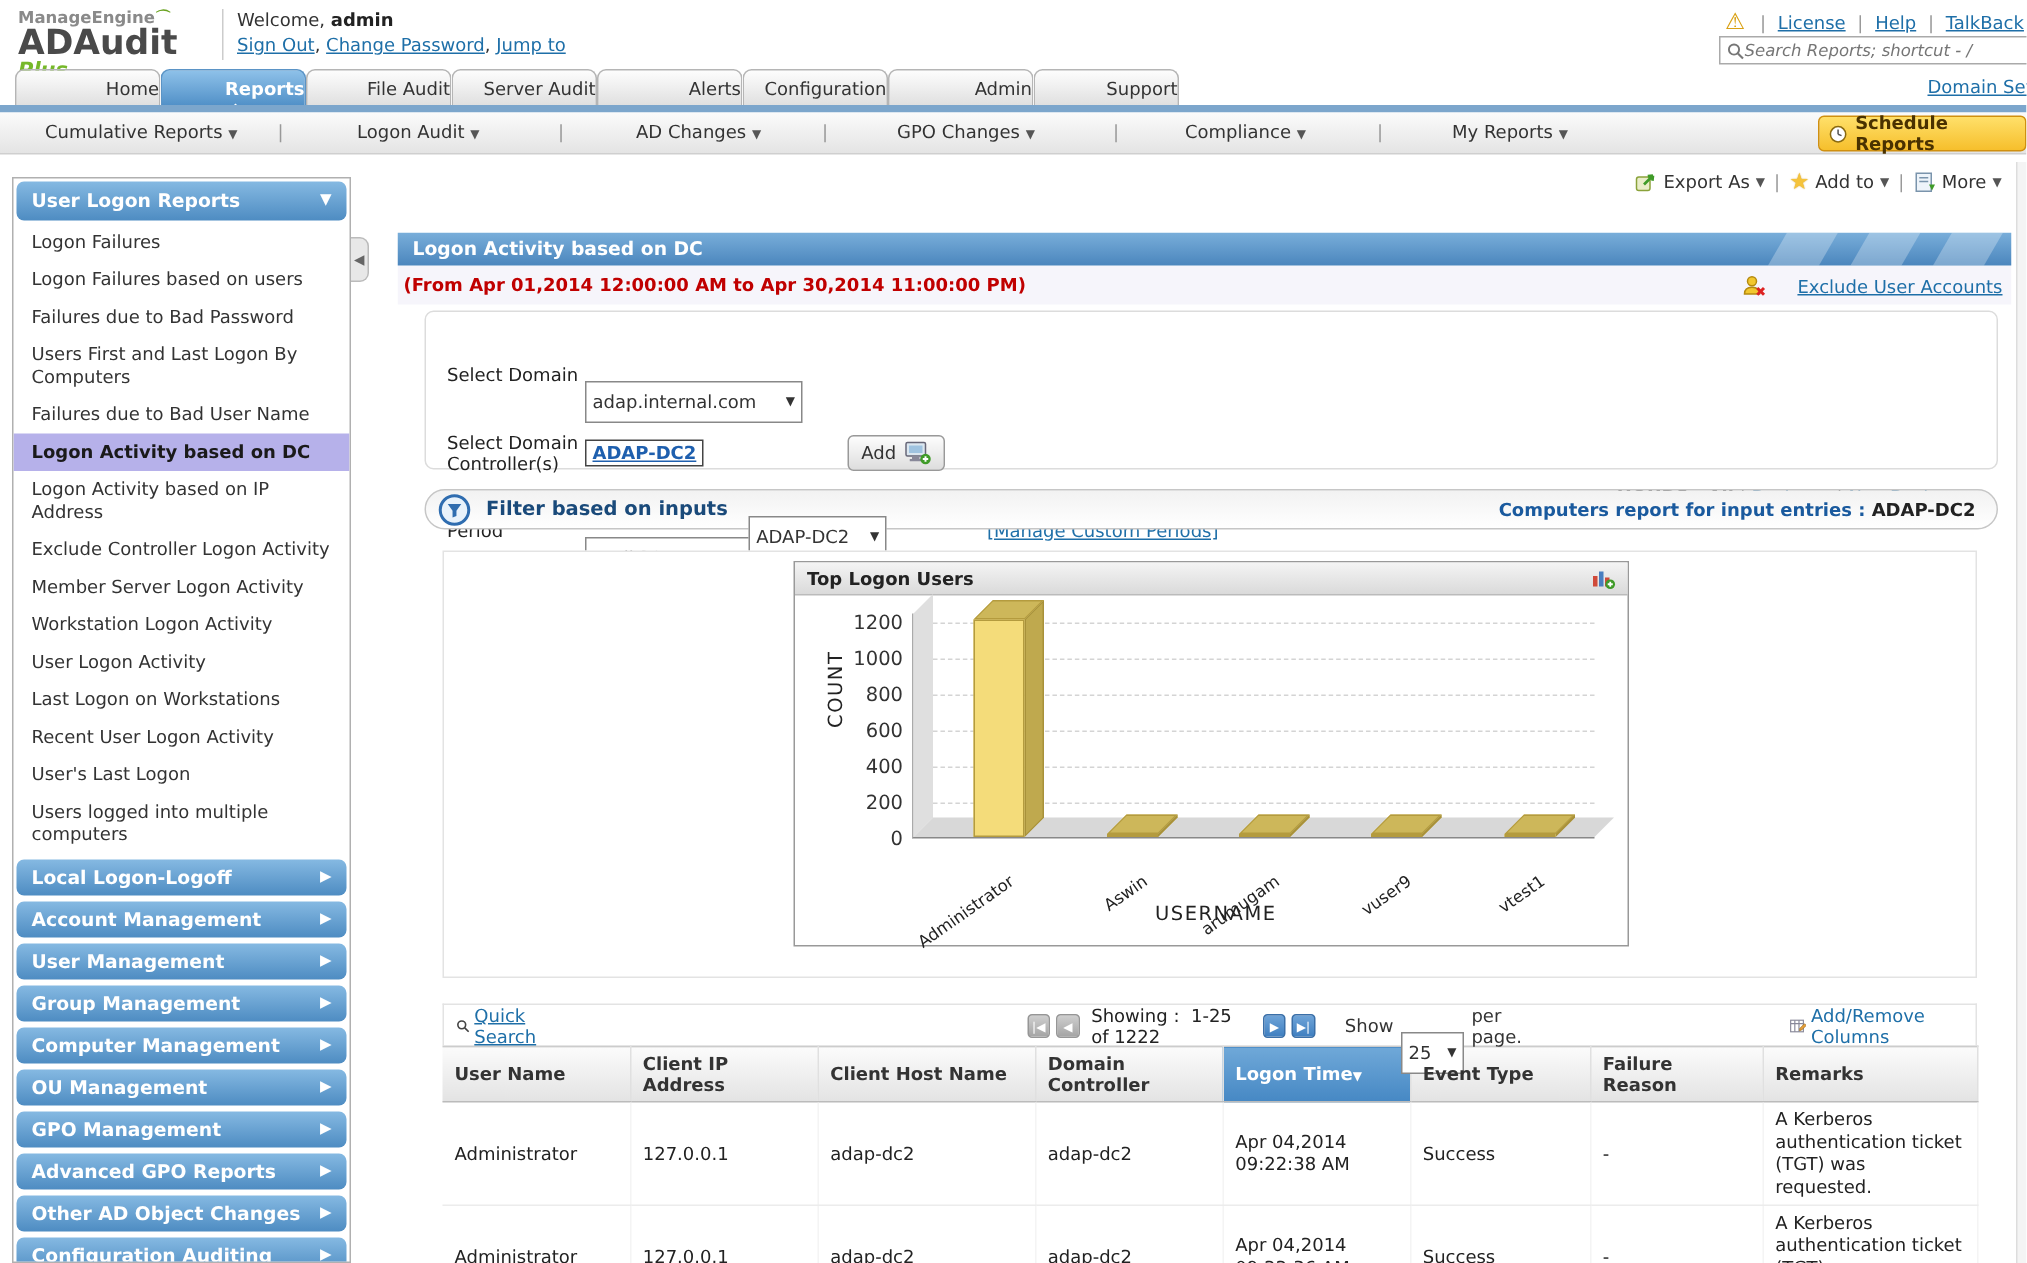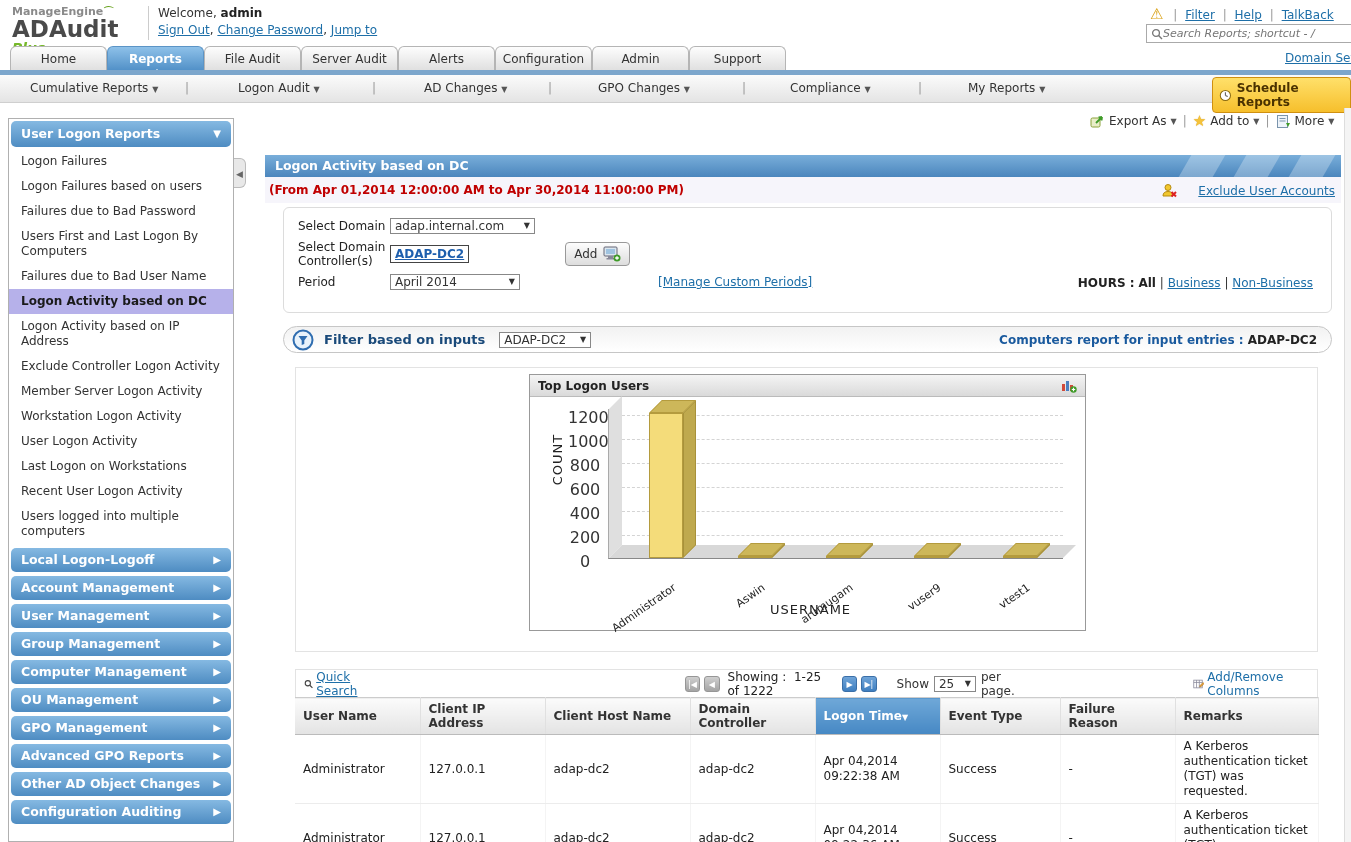--- a/index.html
+++ b/index.html
@@ -18,32 +18,32 @@
   .welcome { position:absolute; left:158px; top:5px; line-height:17px; }
   .welcome b { color:#222; }
   .hdr-links { position:absolute; left:1150px; top:5px; white-space:nowrap; }
   .hdr-links .sep { color:#999; margin:0 4px; }
   .warn-icon { color:#d9a012; font-size:15px; margin-right:2px; }
   .searchbox { position:absolute; left:1146px; top:24px; width:215px; height:19px; border:1px solid #aaa; background:#fff; display:flex; align-items:center; padding:0 4px; }
   .searchbox input { border:none; outline:none; font-style:italic; color:#777; font-size:11px; width:180px; font-family:"DejaVu Sans",sans-serif; background:transparent; }
 
   
   #tabrow { position:absolute; left:0; top:46px; width:1351px; height:24px; }
-  .tab { display:inline-block; width:97px; height:24px; line-height:24px; text-align:center; margin-right:0; border:1px solid #b5b5b5; border-bottom:none; border-radius:6px 6px 0 0; background:linear-gradient(#fdfdfd,#e0e0e0); color:#333; cursor:pointer; vertical-align:bottom; position:relative; font-size:12px; }
+  .tab { display:inline-block; width:97px; height:24px; line-height:24px; text-align:right; margin-right:0; border:1px solid #b5b5b5; border-bottom:none; border-radius:6px 6px 0 0; background:linear-gradient(#fdfdfd,#e0e0e0); color:#333; cursor:pointer; vertical-align:bottom; position:relative; font-size:12px; }
   .tab.active { background:linear-gradient(#8ec1e9,#5291c8); color:#fff; font-weight:bold; border-color:#5b94c6; }
   .tab.active .notch { position:absolute; left:43px; bottom:-5px; width:0; height:0; border-left:6px solid transparent; border-right:6px solid transparent; border-top:6px solid #fff; transform:rotate(180deg); border-top-color:#fff; }
   #bluestrip { position:absolute; left:0; top:70px; width:1351px; height:5px; background:#7ca6cc; }
   #domain-settings { position:absolute; left:1285px; top:51px; white-space:nowrap; font-size:12px; }
 
   
   #subnav { position:absolute; left:0; top:75px; width:1351px; height:28px; background:linear-gradient(#fbfbfb,#e4e4e4); border-bottom:1px solid #cfcfcf; }
   .subnav-item { position:absolute; top:6px; color:#333; cursor:pointer; white-space:nowrap; }
   .subnav-item .car { font-size:8px; color:#555; }
   .subnav-sep { position:absolute; top:6px; color:#999; }
-  #schedule-btn { position:absolute; left:1212px; top:2px; height:36px; padding:0 12px 0 6px; background:linear-gradient(#ffe06a,#f6bf2c); border:1px solid #d09010; border-radius:4px; display:flex; align-items:center; gap:5px; font-weight:bold; color:#4a3200; cursor:pointer; }
+  #schedule-btn { position:absolute; left:1212px; top:2px; height:24px; padding:0 12px 0 6px; background:linear-gradient(#ffe06a,#f6bf2c); border:1px solid #d09010; border-radius:4px; display:flex; align-items:center; gap:5px; font-weight:bold; color:#4a3200; cursor:pointer; }
 
   
   #toolbar { position:absolute; left:1090px; top:112px; width:255px; display:flex; align-items:center; gap:6px; white-space:nowrap; }
   #toolbar .t-item { display:flex; align-items:center; gap:4px; cursor:pointer; color:#333; }
   #toolbar .car { font-size:8px; color:#555; }
   #toolbar .bar { color:#999; }
   .star-icon { color:#f5c33b; font-size:15px; text-shadow:0 0 1px #c89010; }
 
   
   #sidebar { position:absolute; left:8px; top:118px; width:226px; height:724px; border:1px solid #b0b0b0; background:#fff; overflow:hidden; }
@@ -59,42 +59,42 @@
   #main { position:absolute; left:265px; top:155px; width:1076px; height:687px; overflow:hidden; }
   #report-titlebar { height:22px; line-height:22px; padding-left:10px; background:linear-gradient(#79aeda,#4b86bd); color:#fff; font-weight:bold; font-size:12.5px; position:relative; overflow:hidden; }
   #report-titlebar .stripe { position:absolute; top:-5px; height:32px; width:34px; background:rgba(255,255,255,.28); transform:skewX(-30deg); }
   #date-strip { height:26px; background:#f6f5fb; display:flex; align-items:center; justify-content:space-between; padding:0 6px 0 4px; }
   #date-range { color:#c00000; font-weight:bold; font-size:12px; }
   #exclude-link { display:flex; align-items:flex-end; gap:20px; }
 
   #form-box { position:absolute; left:18px; top:52px; width:1049px; height:106px; border:1px solid #dcdcdc; border-radius:6px; background:#fff; padding:10px 16px 0 14px; }
   .form-row { display:flex; align-items:center; margin-bottom:6px; position:relative; }
   .form-label { width:88px; color:#222; line-height:14px; }
-  .fake-select { border:1px solid #888; background:#fff; height:16px; line-height:18px; padding:0 4px; display:inline-flex; align-items:center; justify-content:space-between; cursor:pointer; }
+  .fake-select { border:1px solid #888; background:#fff; height:28px; line-height:18px; padding:0 4px; display:inline-flex; align-items:center; justify-content:space-between; cursor:pointer;margin-top:36px; }
   .fake-select .car { font-size:8px; color:#333; margin-left:8px; }
   #dc-box { border:1px solid #444; padding:1px 4px; font-weight:bold; color:#1e5fae; text-decoration:underline; cursor:pointer; }
   #add-btn { margin-left:96px; height:24px; padding:0 8px; border:1px solid #999; border-radius:4px; background:linear-gradient(#fdfdfd,#ddd); display:inline-flex; align-items:center; gap:6px; cursor:pointer; }
   #manage-periods { position:absolute; left:360px; }
   #hours-line { position:absolute; right:2px; top:2px; white-space:nowrap; }
   #hours-line b { color:#222; }
 
   #filter-bar { position:absolute; left:18px; top:171px; width:1049px; height:27px; border:1px solid #c6c6c6; border-radius:14px; background:linear-gradient(#f2f2f2,#ffffff); display:flex; align-items:center; padding:0 14px 0 8px; }
   #filter-label { font-weight:bold; color:#1a4a7a; font-size:13px; margin:0 14px 0 10px; }
   #filter-display { margin-left:auto; color:#1a5a9e; font-weight:bold; font-size:12px; }
   #filter-display b { color:#222; }
 
   #chart-panel { position:absolute; left:30px; top:212px; width:1023px; height:285px; border:1px solid #e3e3e3; background:#fff; }
   #chart-box { position:absolute; left:233px; top:6px; width:557px; height:257px; border:1px solid #999; background:#fff; }
   #chart-title { height:22px; line-height:22px; padding:0 8px; background:linear-gradient(#f4f4f4,#dadada); border-bottom:1px solid #bbb; font-weight:bold; color:#222; display:flex; justify-content:space-between; align-items:center; }
   #chart-body { position:relative; height:233px; }
   #plot { position:absolute; left:78px; top:12px; width:455px; height:150px; border-left:1px solid #aaa; border-bottom:1px solid #888; }
   .wall { position:absolute; left:0; top:0; width:13px; height:100%; background:#dcdcdc; transform:skewY(-45deg) scaleY(1); transform-origin:0 100%; opacity:.9; }
   .floor { position:absolute; left:0; bottom:0; width:100%; height:13px; background:#d8d8d8; transform:skewX(-45deg); transform-origin:0 100%; }
   .gridline { position:absolute; left:13px; right:0; border-top:1px dashed #d4d4d4; }
-  .tick-label { position:absolute; width:34px; text-align:center; font-size:16px; color:#333; }
+  .tick-label { position:absolute; width:34px; text-align:right; font-size:13px; color:#333; }
   .bar3d { position:absolute; bottom:0; }
   .bar-face { position:absolute; bottom:0; left:0; background:#f4dc7a; border:1px solid #b49b3e; }
   .bar-top { position:absolute; left:0; background:#cdb75a; border:1px solid #b49b3e; transform:skewX(-45deg); transform-origin:0 100%; }
   .bar-side { position:absolute; background:#bfa94e; border:1px solid #a8913a; transform:skewY(-45deg); transform-origin:0 0; }
   .cat-label { position:absolute; width:110px; text-align:right; font-size:11px; color:#222; transform:rotate(-35deg); transform-origin:100% 0; }
   #ylab { position:absolute; left:2px; top:55px; transform:rotate(-90deg); transform-origin:center; font-size:13px; color:#222; letter-spacing:1px; }
   #xlab { position:absolute; left:240px; top:205px; font-size:13px; color:#222; letter-spacing:1px; }
 
   
   #table-area { position:absolute; left:30px; top:514px; width:1023px; }
@@ -131,21 +131,21 @@
     <div><span>Welcome,</span> <b>admin</b></div>
     <div>
       <a>Sign Out</a><span>, </span>
       <a>Change Password</a><span>, </span>
       <a>Jump to</a>
     </div>
   </div>
   <div class="hdr-links">
     <span class="warn-icon">⚠</span>
     <span class="sep">|</span>
-    <a>Filter</a>
+    <a>License</a>
     <span class="sep">|</span>
     <a>Help</a>
     <span class="sep">|</span>
     <a>TalkBack</a>
   </div>
   <div class="searchbox">
     <svg class="icn" width="12" height="12" viewBox="0 0 12 12">
         <circle cx="5" cy="5" r="3.4" fill="none" stroke="#777" stroke-width="1.3"></circle>
         <line x1="7.6" y1="7.6" x2="11" y2="11" stroke="#777" stroke-width="1.4"></line>
       </svg>
@@ -219,20 +219,21 @@
       <div class="side-item">Users First and Last Logon By Computers</div>
       <div class="side-item">Failures due to Bad User Name</div>
       <div class="side-item active">Logon Activity based on DC</div>
       <div class="side-item">Logon Activity based on IP Address</div>
       <div class="side-item">Exclude Controller Logon Activity</div>
       <div class="side-item">Member Server Logon Activity</div>
       <div class="side-item">Workstation Logon Activity</div>
       <div class="side-item">User Logon Activity</div>
       <div class="side-item">Last Logon on Workstations</div>
       <div class="side-item">Recent User Logon Activity</div>
+      <div class="side-item">User's Last Logon</div>
       <div class="side-item">Users logged into multiple computers</div>
     </div>
   <div id="side-sections">
       <div class="side-section">Local Logon-Logoff<span class="arrow">▶</span></div>
       <div class="side-section">Account Management<span class="arrow">▶</span></div>
       <div class="side-section">User Management<span class="arrow">▶</span></div>
       <div class="side-section">Group Management<span class="arrow">▶</span></div>
       <div class="side-section">Computer Management<span class="arrow">▶</span></div>
       <div class="side-section">OU Management<span class="arrow">▶</span></div>
       <div class="side-section">GPO Management<span class="arrow">▶</span></div>

